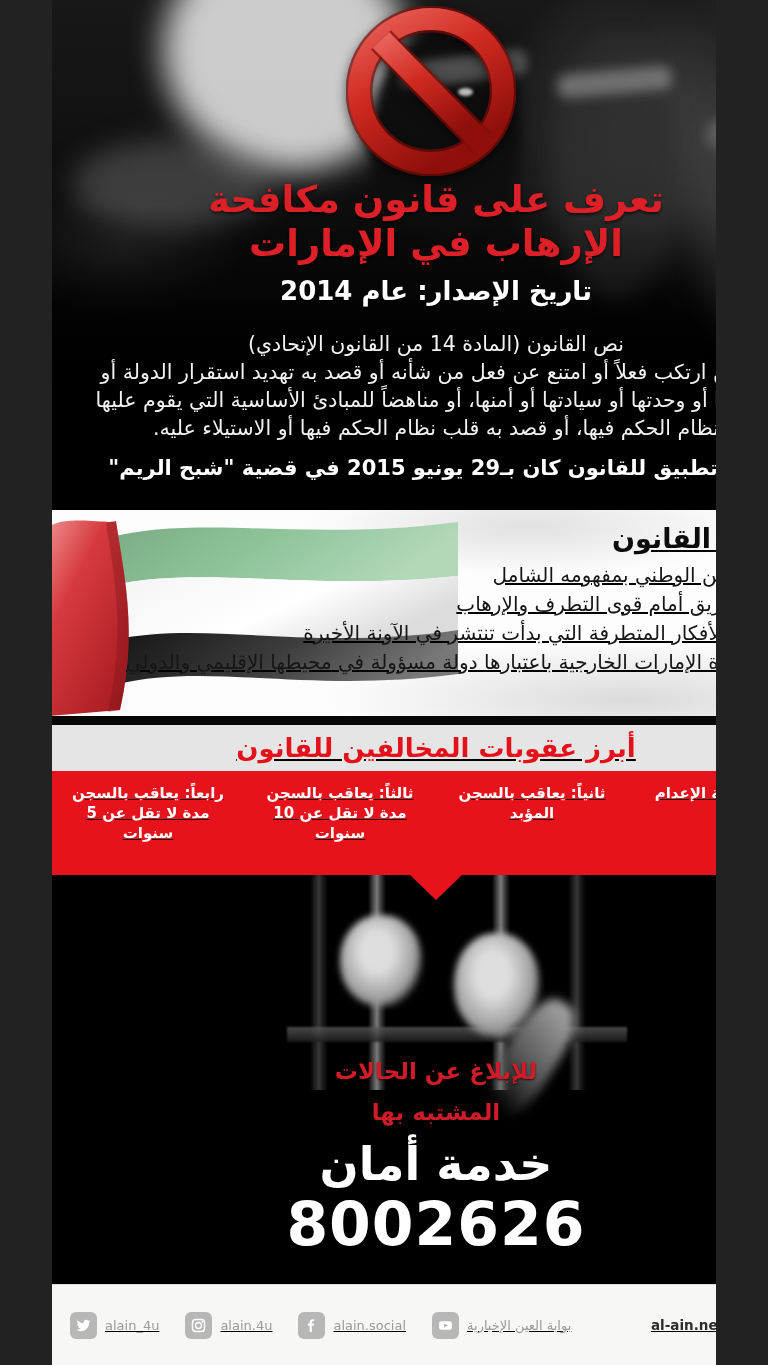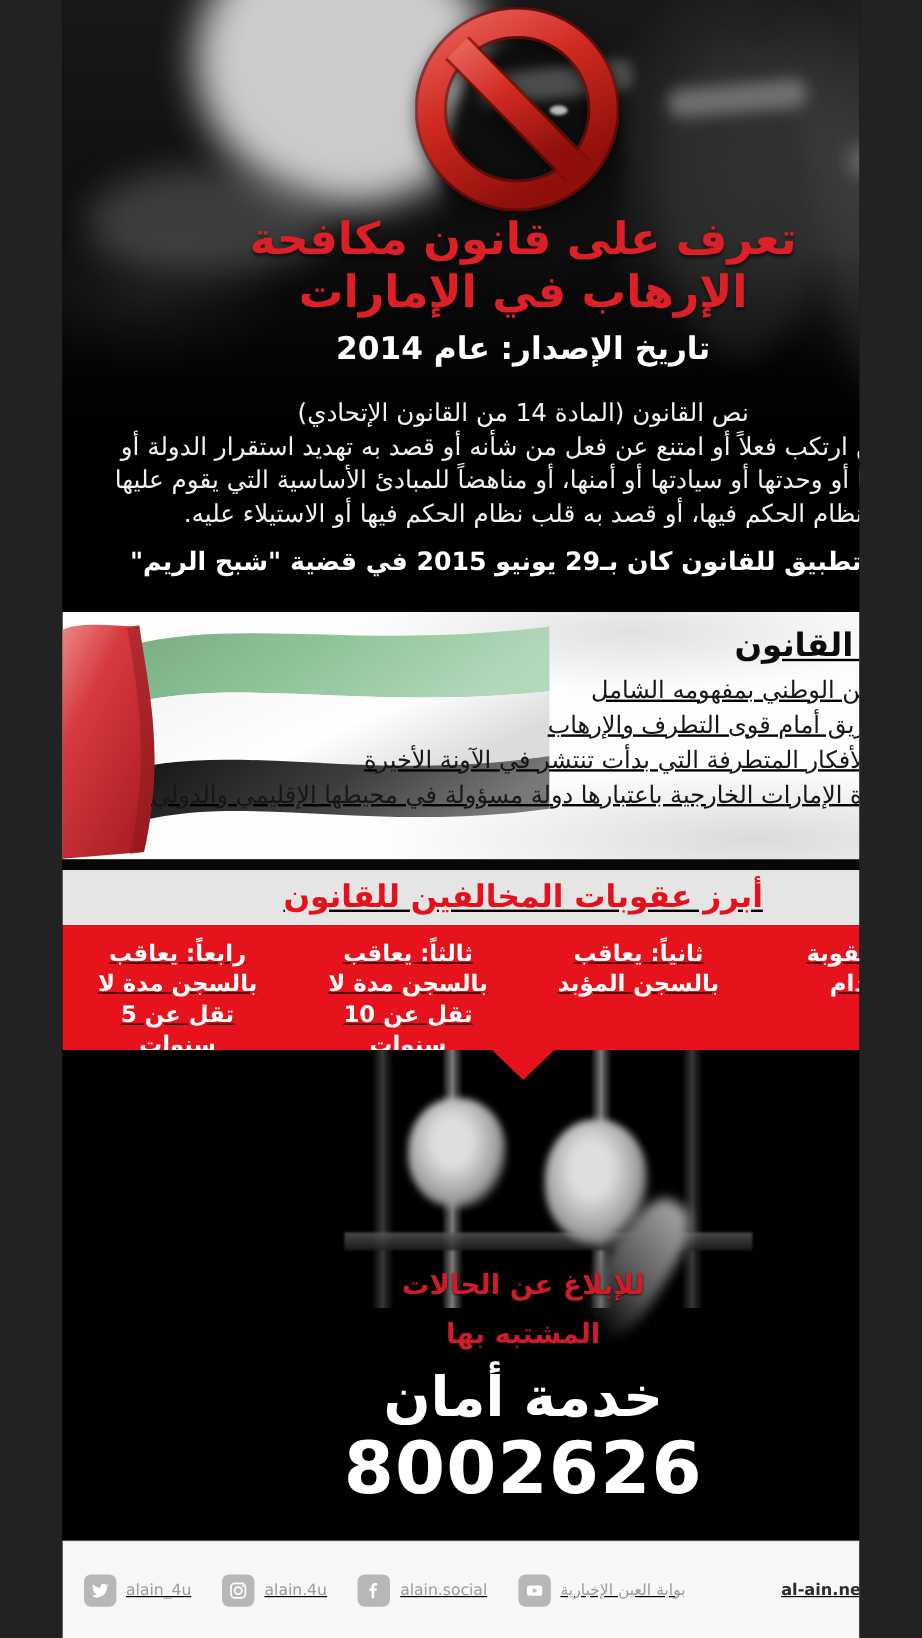--- a/index.html
+++ b/index.html
@@ -50,21 +50,21 @@
   .flag-svg { position:absolute; left:-4px; top:0; }
   .imp-content { position:relative; direction:rtl; text-align:right; padding:13px 26px 0 0; }
   .imp-title { font-size:27px; font-weight:bold; color:#0c0c0c; margin-bottom:7px;text-align:right; }
   .imp-point { font-size:20px; color:#161616; line-height:29px; }
 
   
   .divider { width:768px; height:9px; background:#070707; }
   .pen-header { width:768px; height:46px; background:#e5e5e5; display:flex; align-items:center; justify-content:center; }
   .pen-header .txt { color:#e6101b; font-size:26px; font-weight:bold; direction:rtl; }
   .pen-band { width:768px; height:104px; background:#e6131c; display:flex; direction:rtl; padding-top:12px; }
-  .pen-col { flex:1; padding:0 14px; text-align:center; color:#fff; font-size:19px; font-weight:bold; line-height:1.34; }
+  .pen-col { flex:1; padding:0 14px; text-align:center; color:#fff; font-size:15px; font-weight:bold; line-height:1.34; }
 
   
   .prison { position:relative; width:768px; height:409px; background:#000; overflow:hidden; }
   .pointer-down { position:absolute; left:358px; top:0; width:0; height:0;
     border-left:26px solid transparent; border-right:26px solid transparent; border-top:25px solid #e6131c; }
   .bar { position:absolute; top:0; width:18px; height:215px;
     background:linear-gradient(90deg, rgba(20,20,20,0), #585858 35%, #7a7a7a 50%, #3f3f3f 70%, rgba(20,20,20,0)); }
   .bar.fade { opacity:.45; }
   .bar-h { position:absolute; left:235px; top:152px; width:340px; height:15px; opacity:.8;
     background:linear-gradient(180deg,#5c5c5c,#1e1e1e); filter:blur(1px); }

